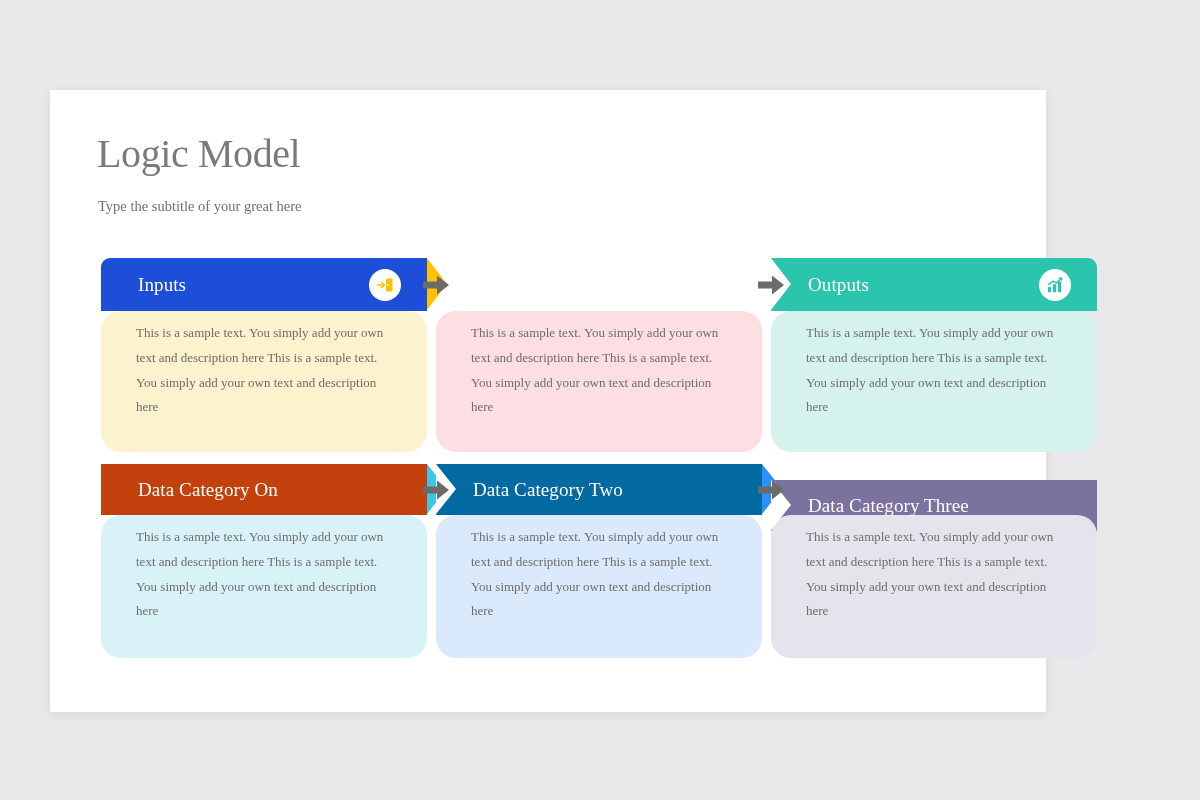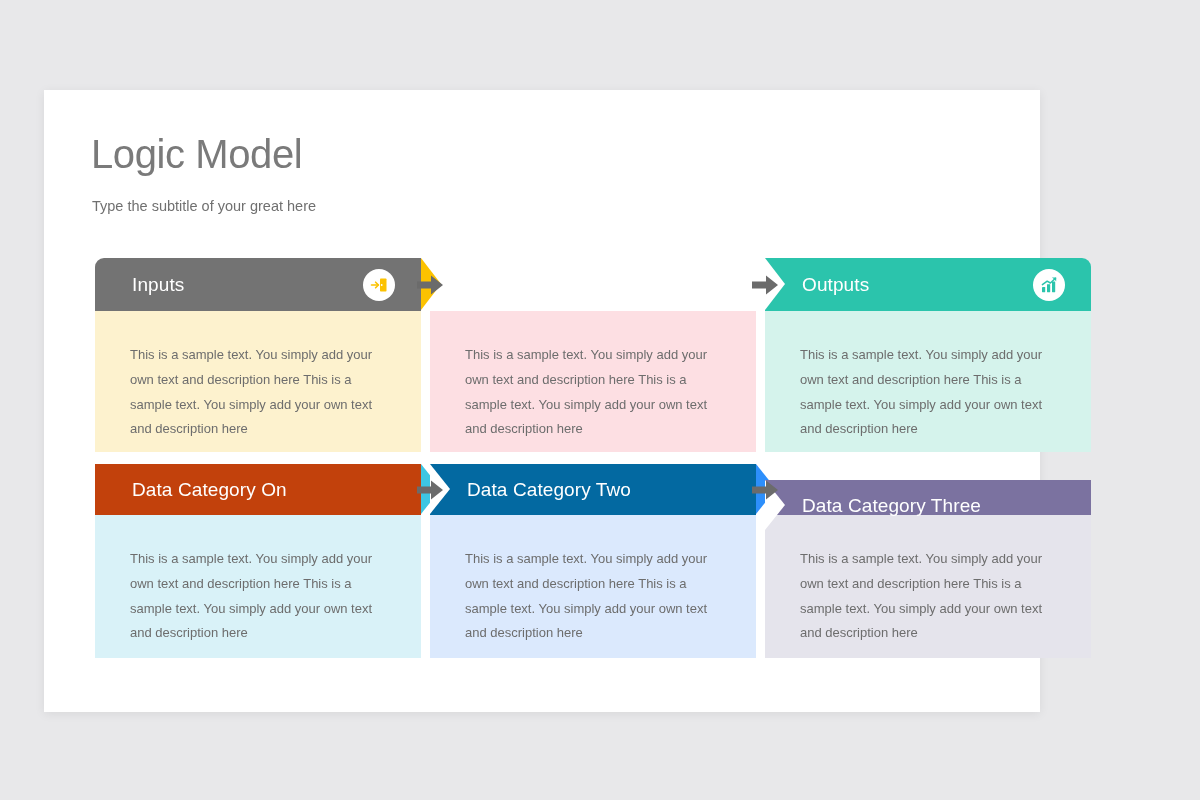--- a/index.html
+++ b/index.html
@@ -12,26 +12,27 @@
   }
 
   body {
     background: #e8e8ea;
     font-family: "Liberation Sans", "DejaVu Sans", sans-serif;
     -webkit-font-smoothing: antialiased;
   }
 
   .slide {
     position: absolute;
-    left: 44px;
+    left: 50px;
     top: 90px;
     width: 996px;
     height: 622px;
     background: #ffffff;
     box-shadow: 0 2px 10px rgba(0,0,0,0.07);
+    font-family: Liberation Serif, serif;
   }
 
   
   .title {
     position: absolute;
     left: 47px;
     top: 42px;
     font-size: 40px;
     font-weight: 400;
     color: #7a7a7a;
@@ -151,21 +152,22 @@
   }
   .bar-icon svg { display: block; }
 
   
   .body {
     position: absolute;
     left: 0;
     top: 53px;
     width: 326px;
     height: 141px;
-    padding: 32px 26px 0 35px;
+    padding: 10px 26px 0 35px;
+    border-radius: 20px;
   }
   .row-2 .body { top: 51px; height: 143px; }
 
   .body-text {
     font-size: 13px;
     line-height: 24.8px;
     color: #6d6d6d;
   }
 
   
@@ -184,21 +186,21 @@
     justify-content: center;
     pointer-events: none;
   }
   .row-2 .connector { height: 51px; }
   .conn-1 { left: 315px; }
   .conn-2 { left: 650px; }
 
   .arrow-glyph { display: block; }
 
   
-  .theme-yellow .bar { background: #737373; color: #fcc200; }
+  .theme-yellow .bar { background: #1d4ed8; color: #fcc200; }
   .theme-yellow .body { background: #fdf2ce; }
   .theme-yellow .icon-stroke { stroke: #fcc200; }
   .theme-yellow .icon-fill { fill: #fcc200; }
 
   .theme-pink .bar { background: #fb4060; color: #fb4060; }
   .theme-pink .body { background: #fddfe3; }
   .theme-pink .icon-stroke { stroke: #fb4060; }
   .theme-pink .icon-fill { fill: #fb4060; }
 
   .theme-teal .bar { background: #2bc4ac; color: #2bc4ac; }

